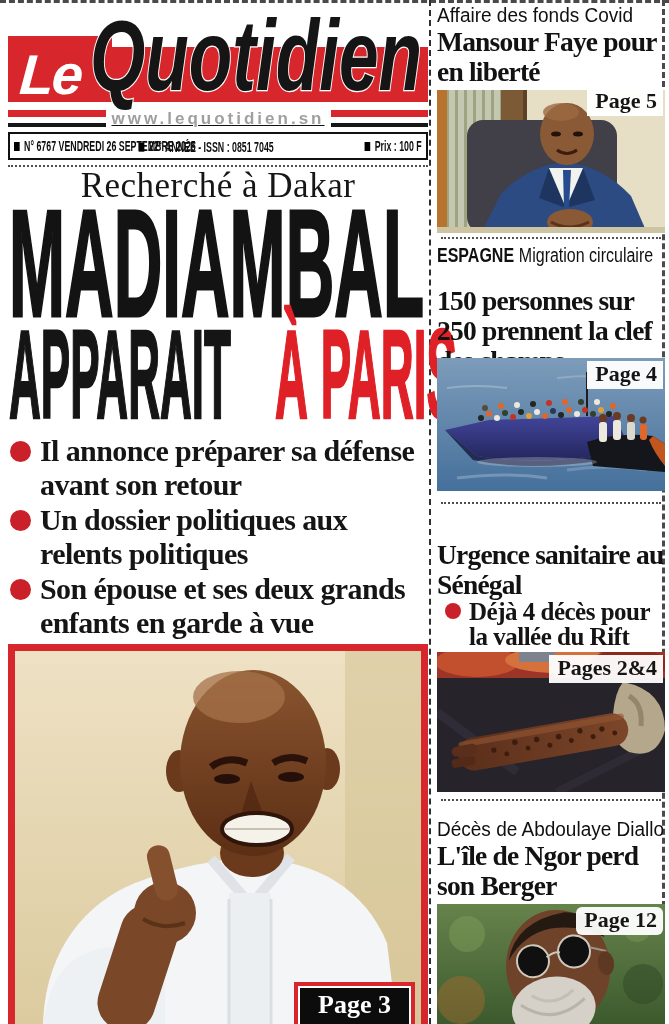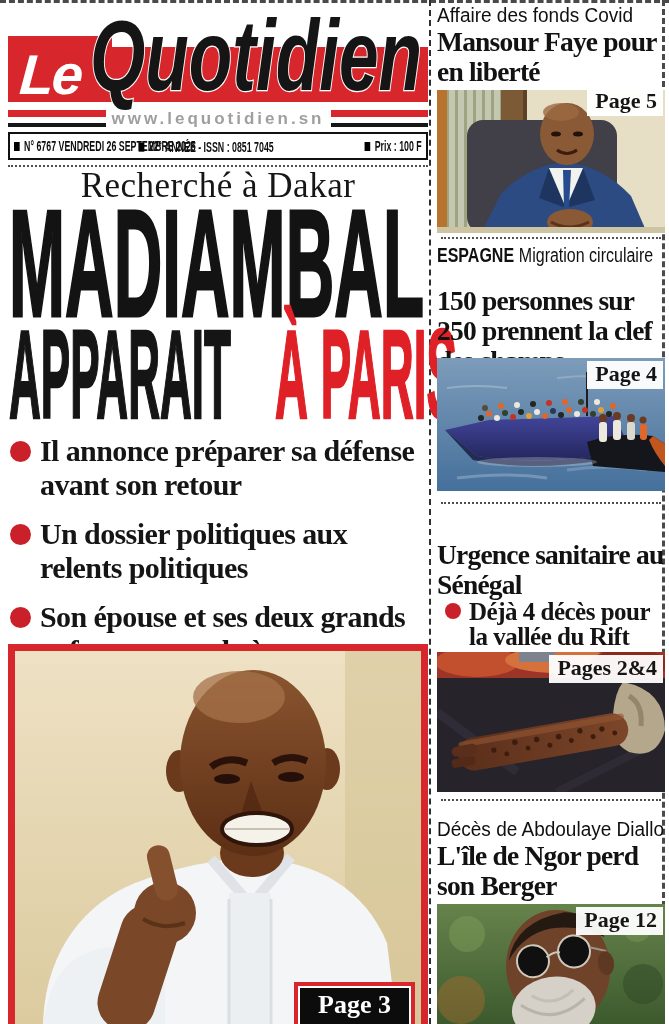--- a/index.html
+++ b/index.html
@@ -11,21 +11,21 @@
   .divider-v{position:absolute;top:0;bottom:0;left:429px;border-left:2px dashed #2e2e2e;}
   .dotted-sep{position:absolute;left:4px;right:4px;border-top:2px dotted #4f4f4f;}
 
   
   .left-col{position:absolute;left:8px;top:10px;width:420px;height:1014px;}
   .mast-band{position:absolute;left:0;top:37px;width:420px;height:55px;background:#d7262c;}
   .le-box{position:absolute;left:0;top:26px;width:104px;height:66px;background:#d7262c;}
   .le-text{display:block;padding:6px 0 0 12px;font:700 56px "Liberation Sans",sans-serif;
            font-style:italic;color:#fff;letter-spacing:-2px;transform:skewX(-4deg);}
   .logo-svg{position:absolute;left:78px;top:-8px;overflow:visible;}
-  .www-band{position:absolute;left:0;top:96px;width:420px;height:26px;display:flex;align-items:stretch;}
+  .www-band{position:absolute;left:0;top:96px;width:420px;height:26px;display:flex;align-items:stretch;text-decoration:underline;}
   .www-side{flex:1;display:flex;flex-direction:column;justify-content:flex-start;padding-top:4px;}
   .www-red{height:7px;background:#d7262c;}
   .www-blk{height:4px;background:#161616;margin-top:6px;}
   .www-text{margin:0 6px;font:700 17px "Liberation Sans",sans-serif;color:#9f9f9f;
             letter-spacing:3px;white-space:nowrap;align-self:center;}
   .info-bar{position:absolute;left:0;top:122px;width:420px;height:28px;border:2px solid #111;
             background:#fff;box-sizing:border-box;}
   .info-seg{position:absolute;top:50%;white-space:nowrap;font:700 14px "Liberation Sans",sans-serif;color:#0d0d0d;}
   .seg-l{left:4px;transform-origin:0 50%;transform:translateY(-50%) scaleX(.63);}
   .seg-m{left:50%;transform-origin:0 50%;transform:translateX(-37%) translateY(-50%) scaleX(.63);}
@@ -34,21 +34,21 @@
   .info-seg sup{font-size:9px;}
   .info-seg .tail{margin-left:5px;}
   .dash-under{position:absolute;left:0;top:155px;width:420px;border-top:2px dotted #4f4f4f;}
 
   .lead-kicker{position:absolute;left:0;top:156px;width:420px;text-align:center;
                font:400 35px "Liberation Serif",serif;color:#161616;letter-spacing:.5px;}
   .h1-svg{position:absolute;left:0;top:190px;overflow:visible;}
   .h2-svg{position:absolute;left:0;top:314px;overflow:visible;}
   .big-title{font-family:"Liberation Sans",sans-serif;font-weight:700;paint-order:stroke fill;}
 
-  .lead-bullets{position:absolute;left:2px;top:424px;width:418px;display:flex;flex-direction:column;gap:15px;}
+  .lead-bullets{position:absolute;left:2px;top:424px;width:418px;display:flex;flex-direction:column;gap:1px;}
   .bullet-item{display:flex;gap:9px;font:700 30px "Liberation Serif",serif;line-height:34px;
                letter-spacing:-.6px;color:#151515;}
   .bullet-disc{flex:none;width:21px;height:21px;border-radius:50%;background:#c9202a;margin-top:7px;}
 
   .main-photo-frame{position:absolute;left:0;top:634px;width:406px;height:380px;
                     border:7px solid #d7262c;background:#e9dcc0;}
   .page3-box{position:absolute;right:6px;bottom:0;border:4px solid #d7262c;background:#d7262c;}
   .page3-inner{background:#0c0c0c;border:2px solid #fff;padding:2px 18px 5px 18px;
                font:700 26px "Liberation Serif",serif;color:#fff;white-space:nowrap;}
 
@@ -359,15 +359,15 @@
           <path d="M80,96 q30,26 64,2" stroke="#b9b3a8" stroke-width="3" fill="none"></path>
           <path d="M92,88 q20,16 42,0" stroke="#c4beb4" stroke-width="3" fill="none"></path>
           <circle cx="98" cy="54" r="16" fill="#101010" stroke="#cfc8ba" stroke-width="2"></circle>
           <circle cx="140" cy="50" r="16" fill="#101010" stroke="#cfc8ba" stroke-width="2"></circle>
           <path d="M112,52 q8,-5 14,-3" stroke="#cfc8ba" stroke-width="2" fill="none"></path>
           <path d="M156,48 l16,6" stroke="#9a9488" stroke-width="2"></path>
           <ellipse cx="170" cy="66" rx="8" ry="12" fill="#5e3823"></ellipse>
         </g>
       </svg>
     </div>
-    <div class="page-chip" style="top:907px;">Page 12</div>
+    <div class="page-chip" style="top:907px;border-radius:6px;">Page 12</div>
   </aside>
 </div>
 
 </body></html>

